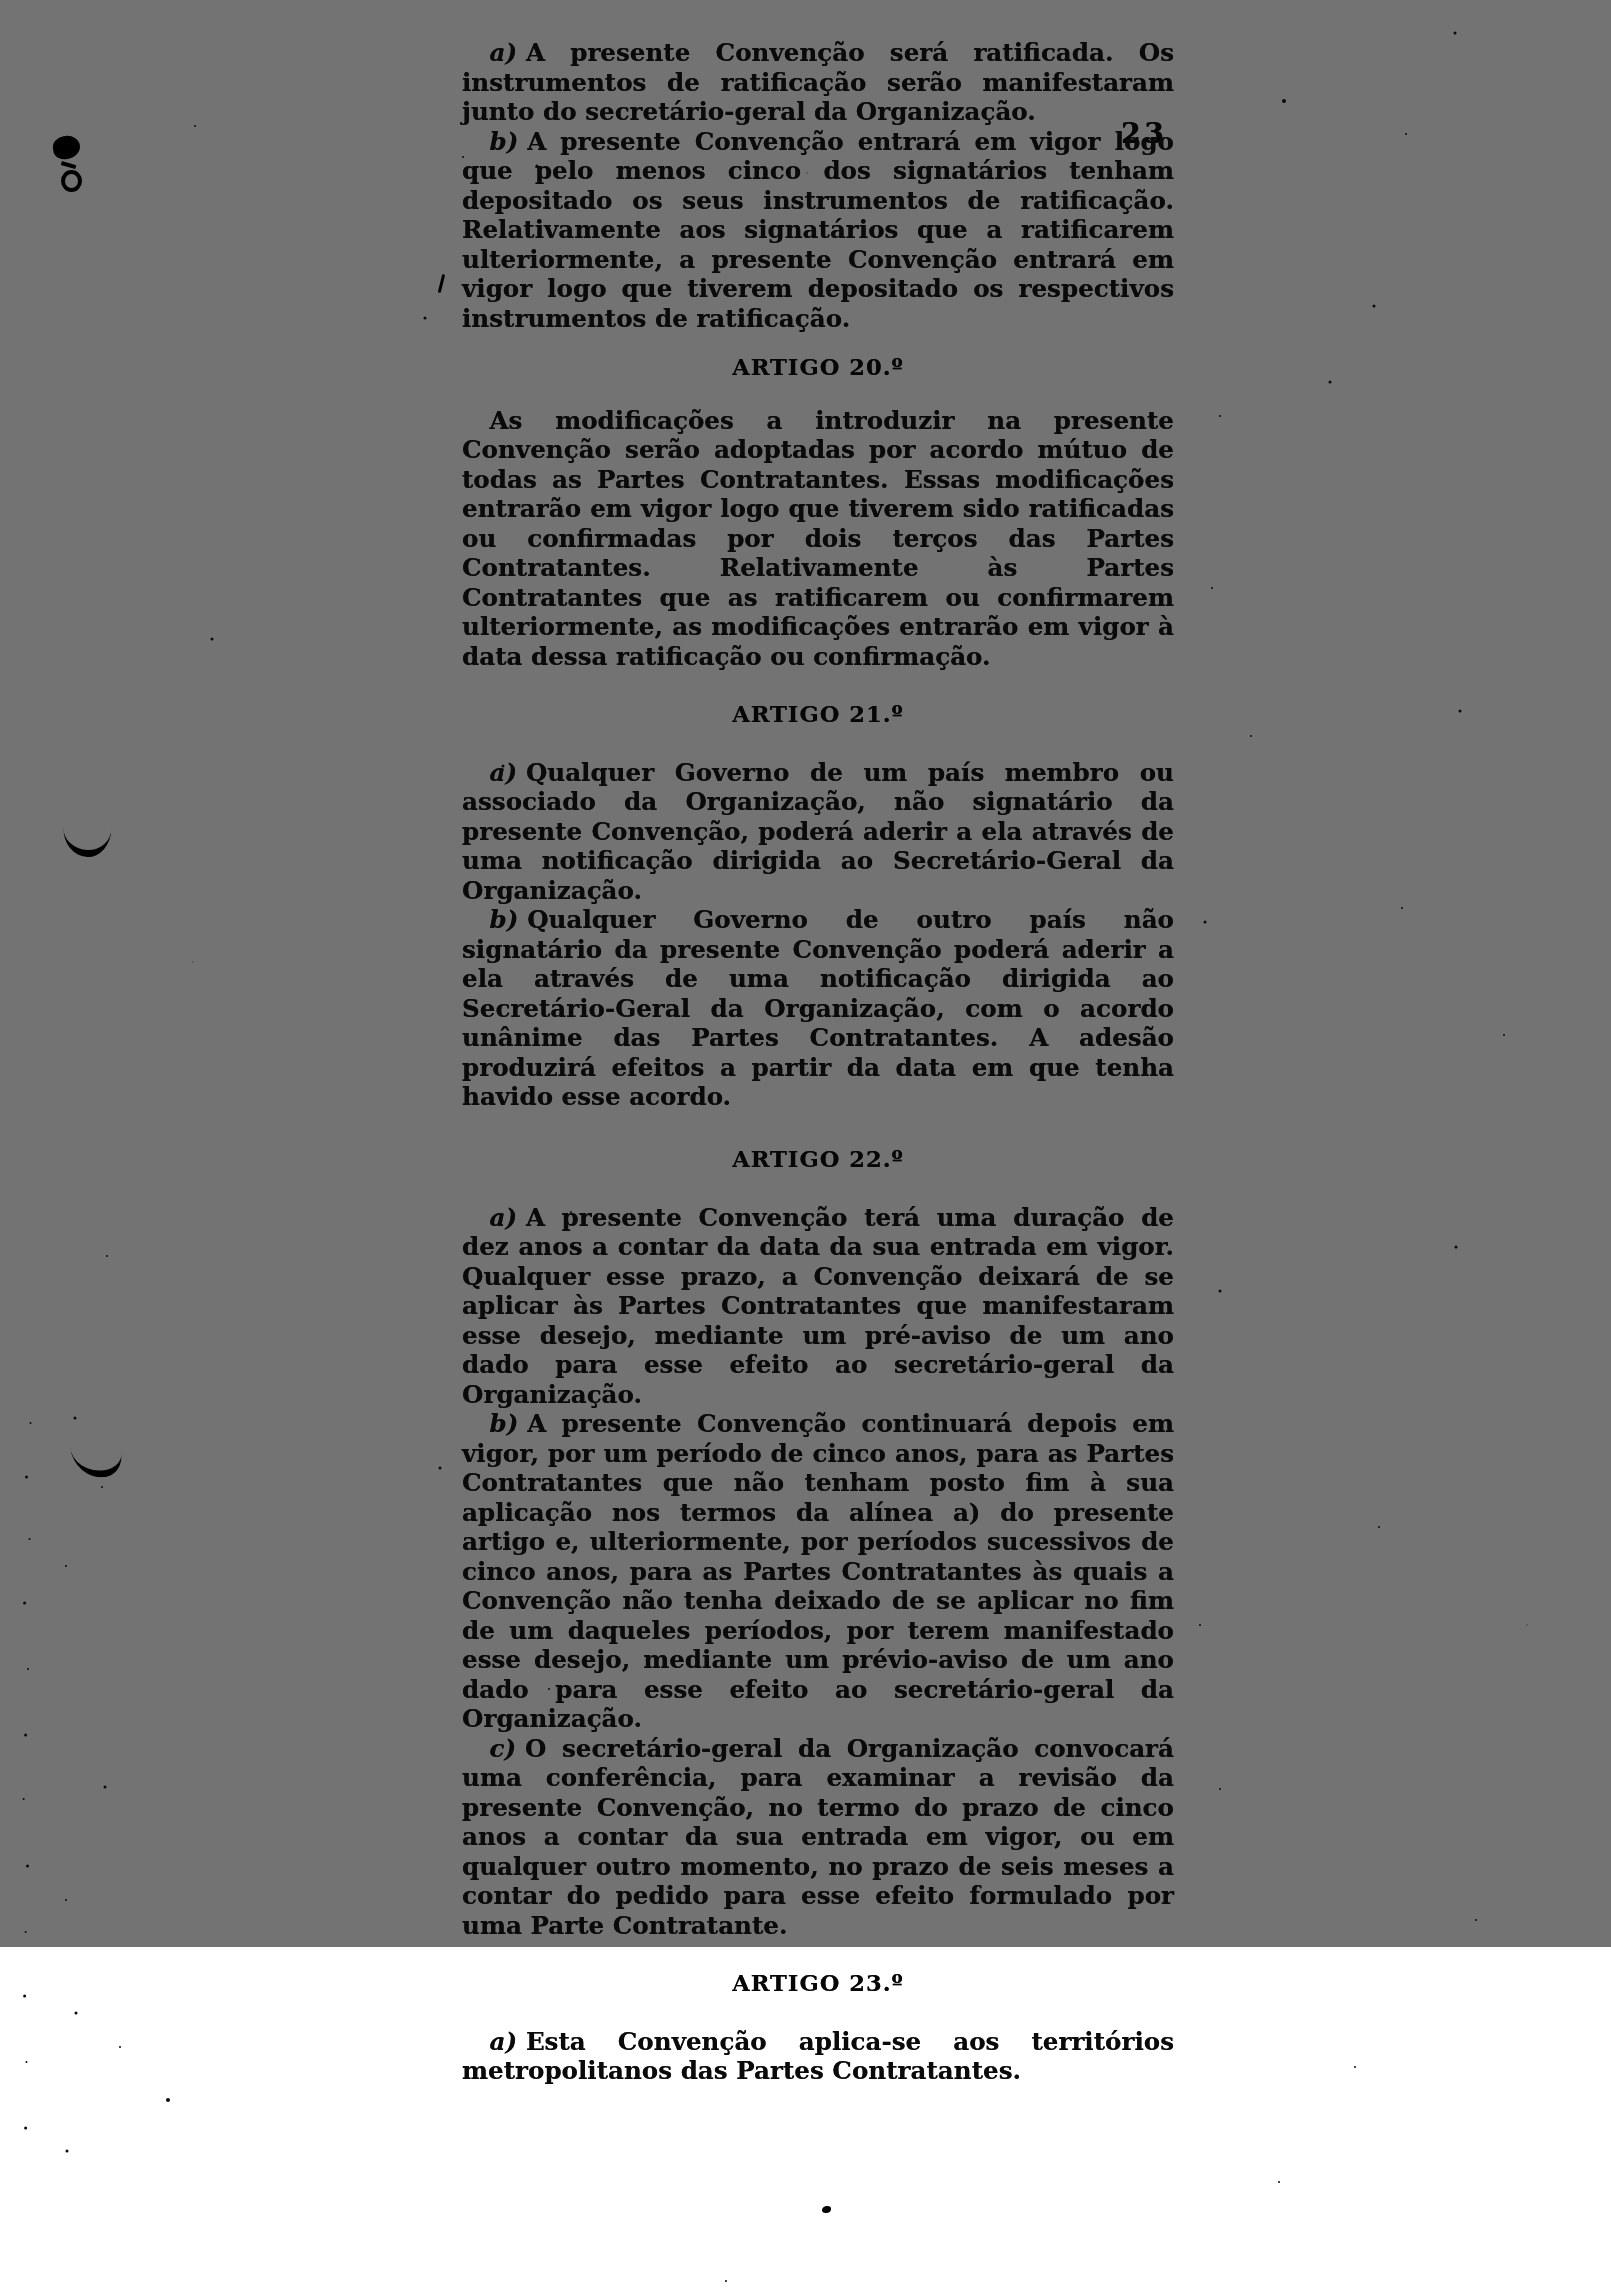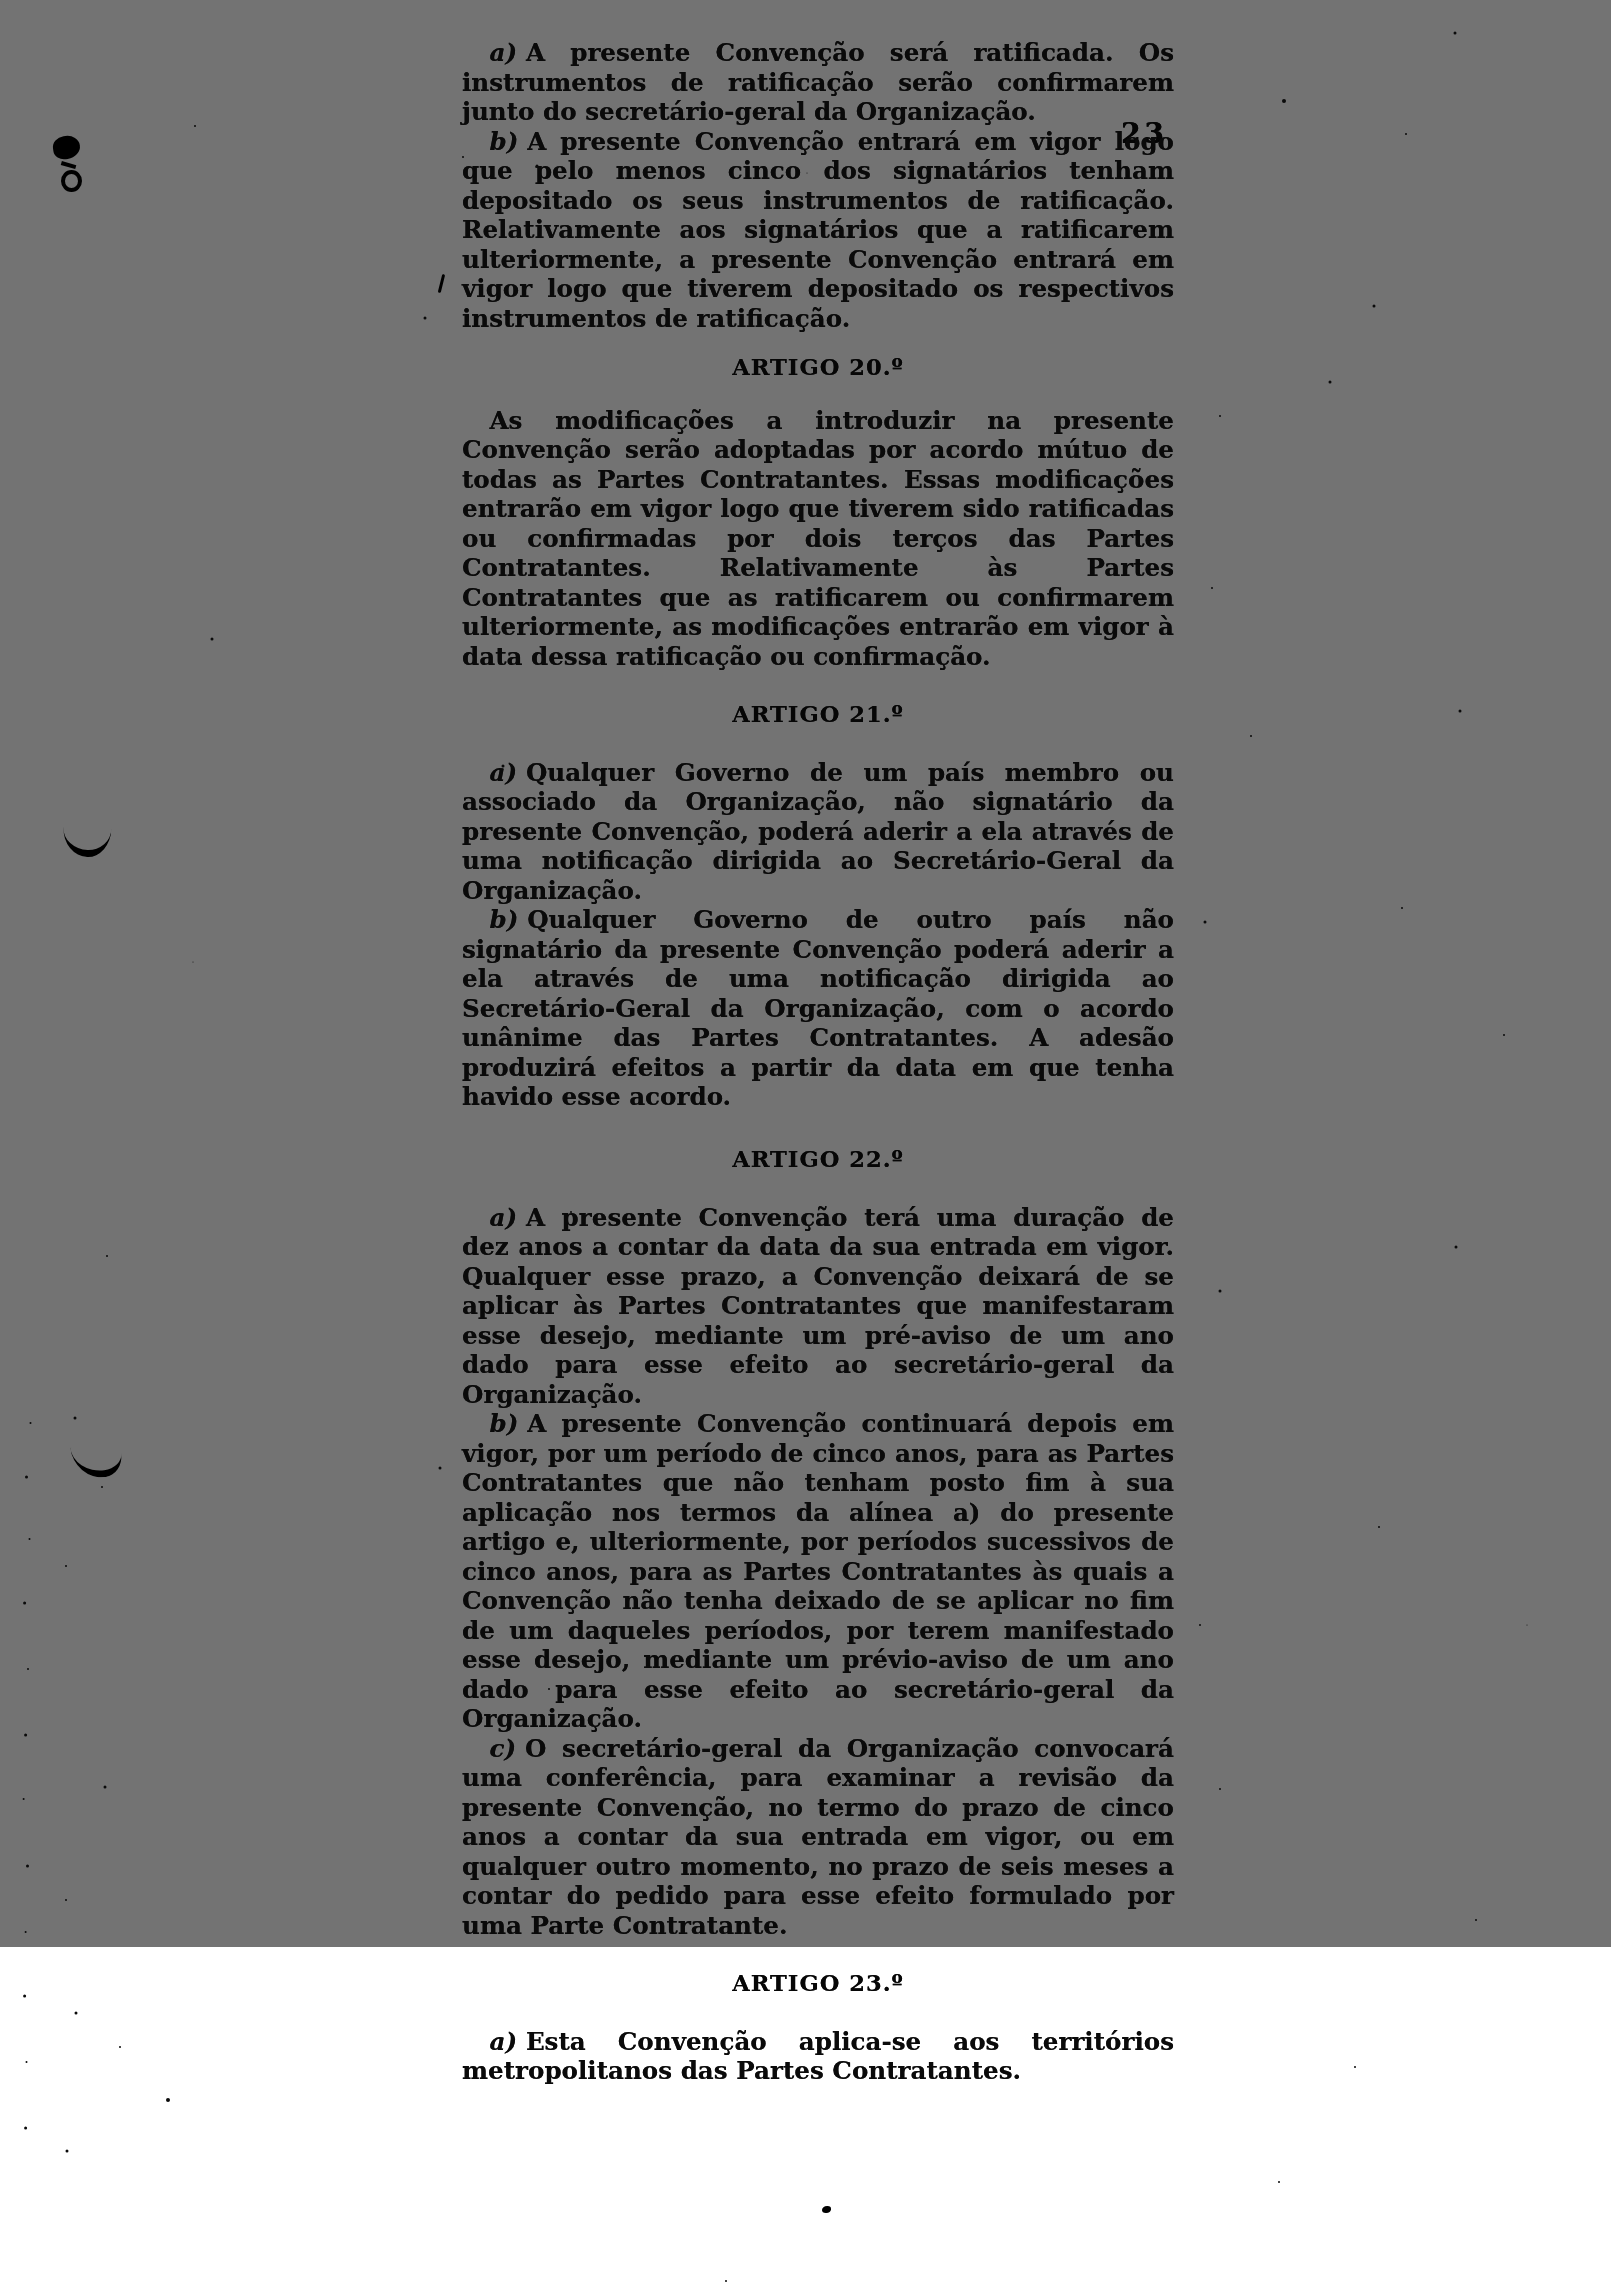--- a/index.html
+++ b/index.html
@@ -162,21 +162,21 @@
   <div class="ink-curl"></div>
   <div class="margin-slash"></div>
   <div class="check-crescent"></div>
   <div class="check-swoosh"></div>
   <div class="bottom-ornament"></div>
 
   <div class="page-number">23</div>
 
   <div class="text-column">
 
-    <p class="para mt-p19a"><span class="marker">a)</span><span>A presente Convenção será ratificada. Os instrumentos de ratificação serão confirmarem junto do secretário-geral da Organização.</span></p>
+    <p class="para mt-p19a"><span class="marker">a)</span><span>A presente Convenção será ratificada. Os instrumentos de ratificação serão manifestaram junto do secretário-geral da Organização.</span></p>
     <p class="para"><span class="marker">b)</span><span>A presente Convenção entrará em vigor logo que pelo menos cinco dos signatários tenham depositado os seus instrumentos de ratificação. Relativamente aos signatários que a ratificarem ulteriormente, a presente Convenção entrará em vigor logo que tiverem depositado os respectivos instrumentos de ratificação.</span></p>
 
     <h2 class="article-title mt-h20">ARTIGO 20.º</h2>
     <p class="para mt-p20"><span>As modificações a introduzir na presente Convenção serão adoptadas por acordo mútuo de todas as Partes Contratantes. Essas modificações entrarão em vigor logo que tiverem sido ratificadas ou confirmadas por dois terços das Partes Contratantes. Relativamente às Partes Contratantes que as ratificarem ou confirmarem ulteriormente, as modificações entrarão em vigor à data dessa ratificação ou confirmação.</span></p>
 
     <h2 class="article-title mt-h21">ARTIGO 21.º</h2>
     <p class="para mt-p21a"><span class="marker">a)</span><span>Qualquer Governo de um país membro ou associado da Organização, não signatário da presente Convenção, poderá aderir a ela através de uma notificação dirigida ao Secretário-Geral da Organização.</span></p>
     <p class="para"><span class="marker">b)</span><span>Qualquer Governo de outro país não signatário da presente Convenção poderá aderir a ela através de uma notificação dirigida ao Secretário-Geral da Organização, com o acordo unânime das Partes Contratantes. A adesão produzirá efeitos a partir da data em que tenha havido esse acordo.</span></p>
 
     <h2 class="article-title mt-h22">ARTIGO 22.º</h2>

